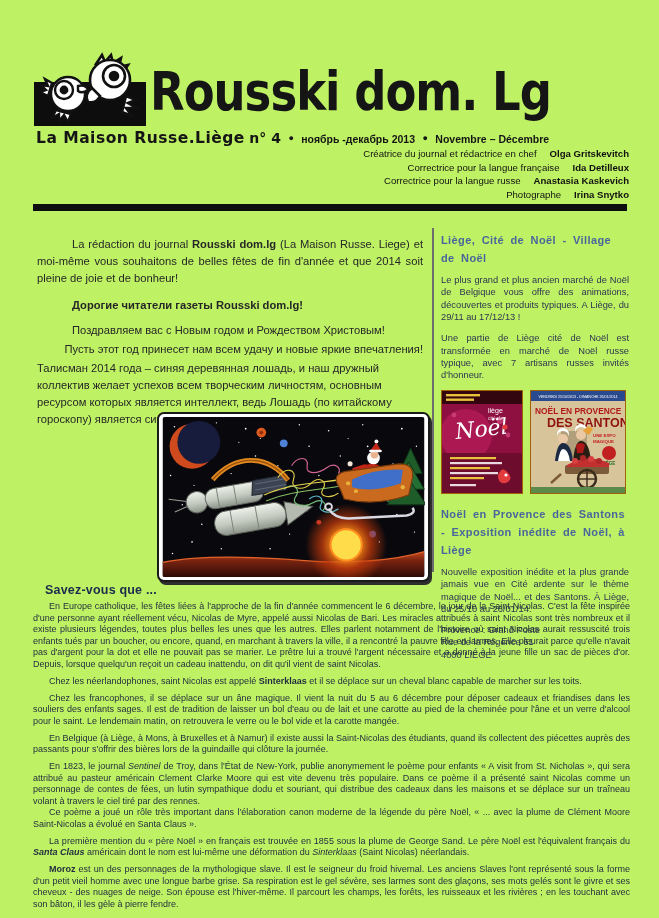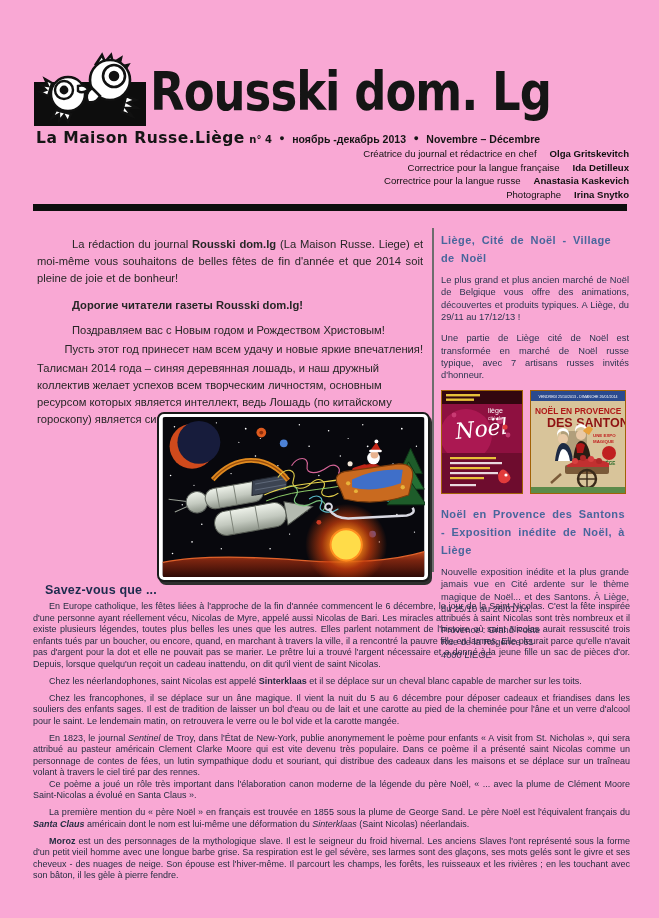--- a/index.html
+++ b/index.html
@@ -1,33 +1,33 @@
 <!DOCTYPE html>
 <html><head>
 <meta charset="utf-8">
 <style>
   * { margin:0; padding:0; box-sizing:border-box; }
   html,body { background:#ffffff; }
   .page {
-    position:relative; width:659px; height:918px; background:#f9a8d4; overflow:hidden;
+    position:relative; width:659px; height:918px; background:#bef264; overflow:hidden;
     font-family:"Liberation Sans", sans-serif; color:#222;
   }
   
   .logo { position:absolute; left:34px; top:52px; width:112px; height:74px; }
   .masthead-title {
     position:absolute; left:150px; top:60px; width:440px;
     font-family:"DejaVu Sans", sans-serif; font-weight:900; font-size:45px;
     letter-spacing:-1px; color:#151515; white-space:nowrap;
     transform:scaleY(1.18); transform-origin:left top;
   }
   .issue-line {
     position:absolute; left:36px; top:129px; white-space:nowrap; color:#151515;
   }
   .issue-brand { font-family:"DejaVu Sans", sans-serif; font-weight:900; font-size:15.5px; letter-spacing:.5px; }
-  .issue-num { font-family:"DejaVu Sans", sans-serif; font-weight:900; font-size:10px; }
+  .issue-num { font-family:"DejaVu Sans", sans-serif; font-weight:900; font-size:14px; }
   .issue-sep { font-size:9px; vertical-align:2px; padding:0 3px; }
   .issue-dates { font-weight:bold; font-size:10.5px; }
   .credits {
     position:absolute; right:30px; top:147px; text-align:right;
     font-size:9.6px; line-height:13.5px; color:#111;
   }
   .credits .name { font-weight:bold; padding-left:13px; }
   .rule-bar { position:absolute; left:33px; top:204px; width:594px; height:7px; background:#0e0e0e; }
 
   
@@ -333,20 +333,21 @@
       <div>Rue de la Régence 61</div>
       <div>4000 LIEGE</div>
     </div>
   </div>
 
   <div class="savez-heading">Savez-vous que ...</div>
   <div class="savez-body">
     <p><span>En Europe catholique, les fêtes liées à l'approche de la fin d'année commencent le 6 décembre, le jour de la Saint-Nicolas. C'est la fête inspirée d'une personne ayant réellement vécu, Nicolas de Myre, appelé aussi Nicolas de Bari. Les miracles attribués à saint Nicolas sont très nombreux et il existe plusieurs légendes, toutes plus belles les unes que les autres. Elles parlent notamment de l'histoire où saint Nicolas aurait ressuscité trois enfants tués par un boucher, ou encore, quand, en marchant à travers la ville, il a rencontré la pauvre fille en larmes. Elle pleurait parce qu'elle n'avait pas d'argent pour la dot et elle ne pouvait pas se marier. Le prêtre lui a trouvé l'argent nécessaire et a donné à la jeune fille un sac de pièces d'or. Depuis, lorsque quelqu'un reçoit un cadeau inattendu, on dit qu'il vient de saint Nicolas.</span></p>
     <p><span>Chez les néerlandophones, saint Nicolas est appelé </span><span style="font-weight: bold;">Sinterklaas</span><span> et il se déplace sur un cheval blanc capable de marcher sur les toits.</span></p>
     <p><span>Chez les francophones, il se déplace sur un âne magique. Il vient la nuit du 5 au 6 décembre pour déposer cadeaux et friandises dans les souliers des enfants sages. Il est de tradition de laisser un bol d'eau ou de lait et une carotte au pied de la cheminée pour l'âne et un verre d'alcool pour le saint. Le lendemain matin, on retrouvera le verre ou le bol vide et la carotte mangée.</span></p>
+    <p><span>En Belgique (à Liège, à Mons, à Bruxelles et à Namur) il existe aussi la Saint-Nicolas des étudiants, quand ils collectent des piécettes auprès des passants pour s'offrir des bières lors de la guindaille qui clôture la journée.</span></p>
     <p><span>En 1823, le journal </span><span style="font-style: italic;">Sentinel</span><span> de Troy, dans l'État de New-York, publie anonymement le poème pour enfants « A visit from St. Nicholas », qui sera attribué au pasteur américain Clement Clarke Moore qui est vite devenu très populaire. Dans ce poème il a présenté saint Nicolas comme un personnage de contes de fées, un lutin sympathique dodu et souriant, qui distribue des cadeaux dans les maisons et se déplace sur un traîneau volant à travers le ciel tiré par des rennes.</span></p>
     <p class="tight"><span>Ce poème a joué un rôle très important dans l'élaboration canon moderne de la légende du père Noël, « ... avec la plume de Clément Moore Saint-Nicolas a évolué en Santa Claus ».</span></p>
     <p><span>La première mention du « père Noël » en français est trouvée en 1855 sous la plume de George Sand. Le père Noël est l'équivalent français du </span><span style="font-weight: bold; font-style: italic;">Santa Claus</span><span> américain dont le nom est lui-même une déformation du </span><span style="font-style: italic;">Sinterklaas</span><span> (Saint Nicolas) néerlandais.</span></p>
     <p><span style="font-weight: bold;">Moroz</span><span> est un des personnages de la mythologique slave. Il est le seigneur du froid hivernal. Les anciens Slaves l'ont représenté sous la forme d'un petit vieil homme avec une longue barbe grise. Sa respiration est le gel sévère, ses larmes sont des glaçons, ses mots gelés sont le givre et ses cheveux - des nuages de neige. Son épouse est l'hiver-même. Il parcourt les champs, les forêts, les ruisseaux et les rivières ; en les touchant avec son bâton, il les gèle à pierre fendre.</span></p>
 
   </div>
 
 </div>
 
 </body></html>

